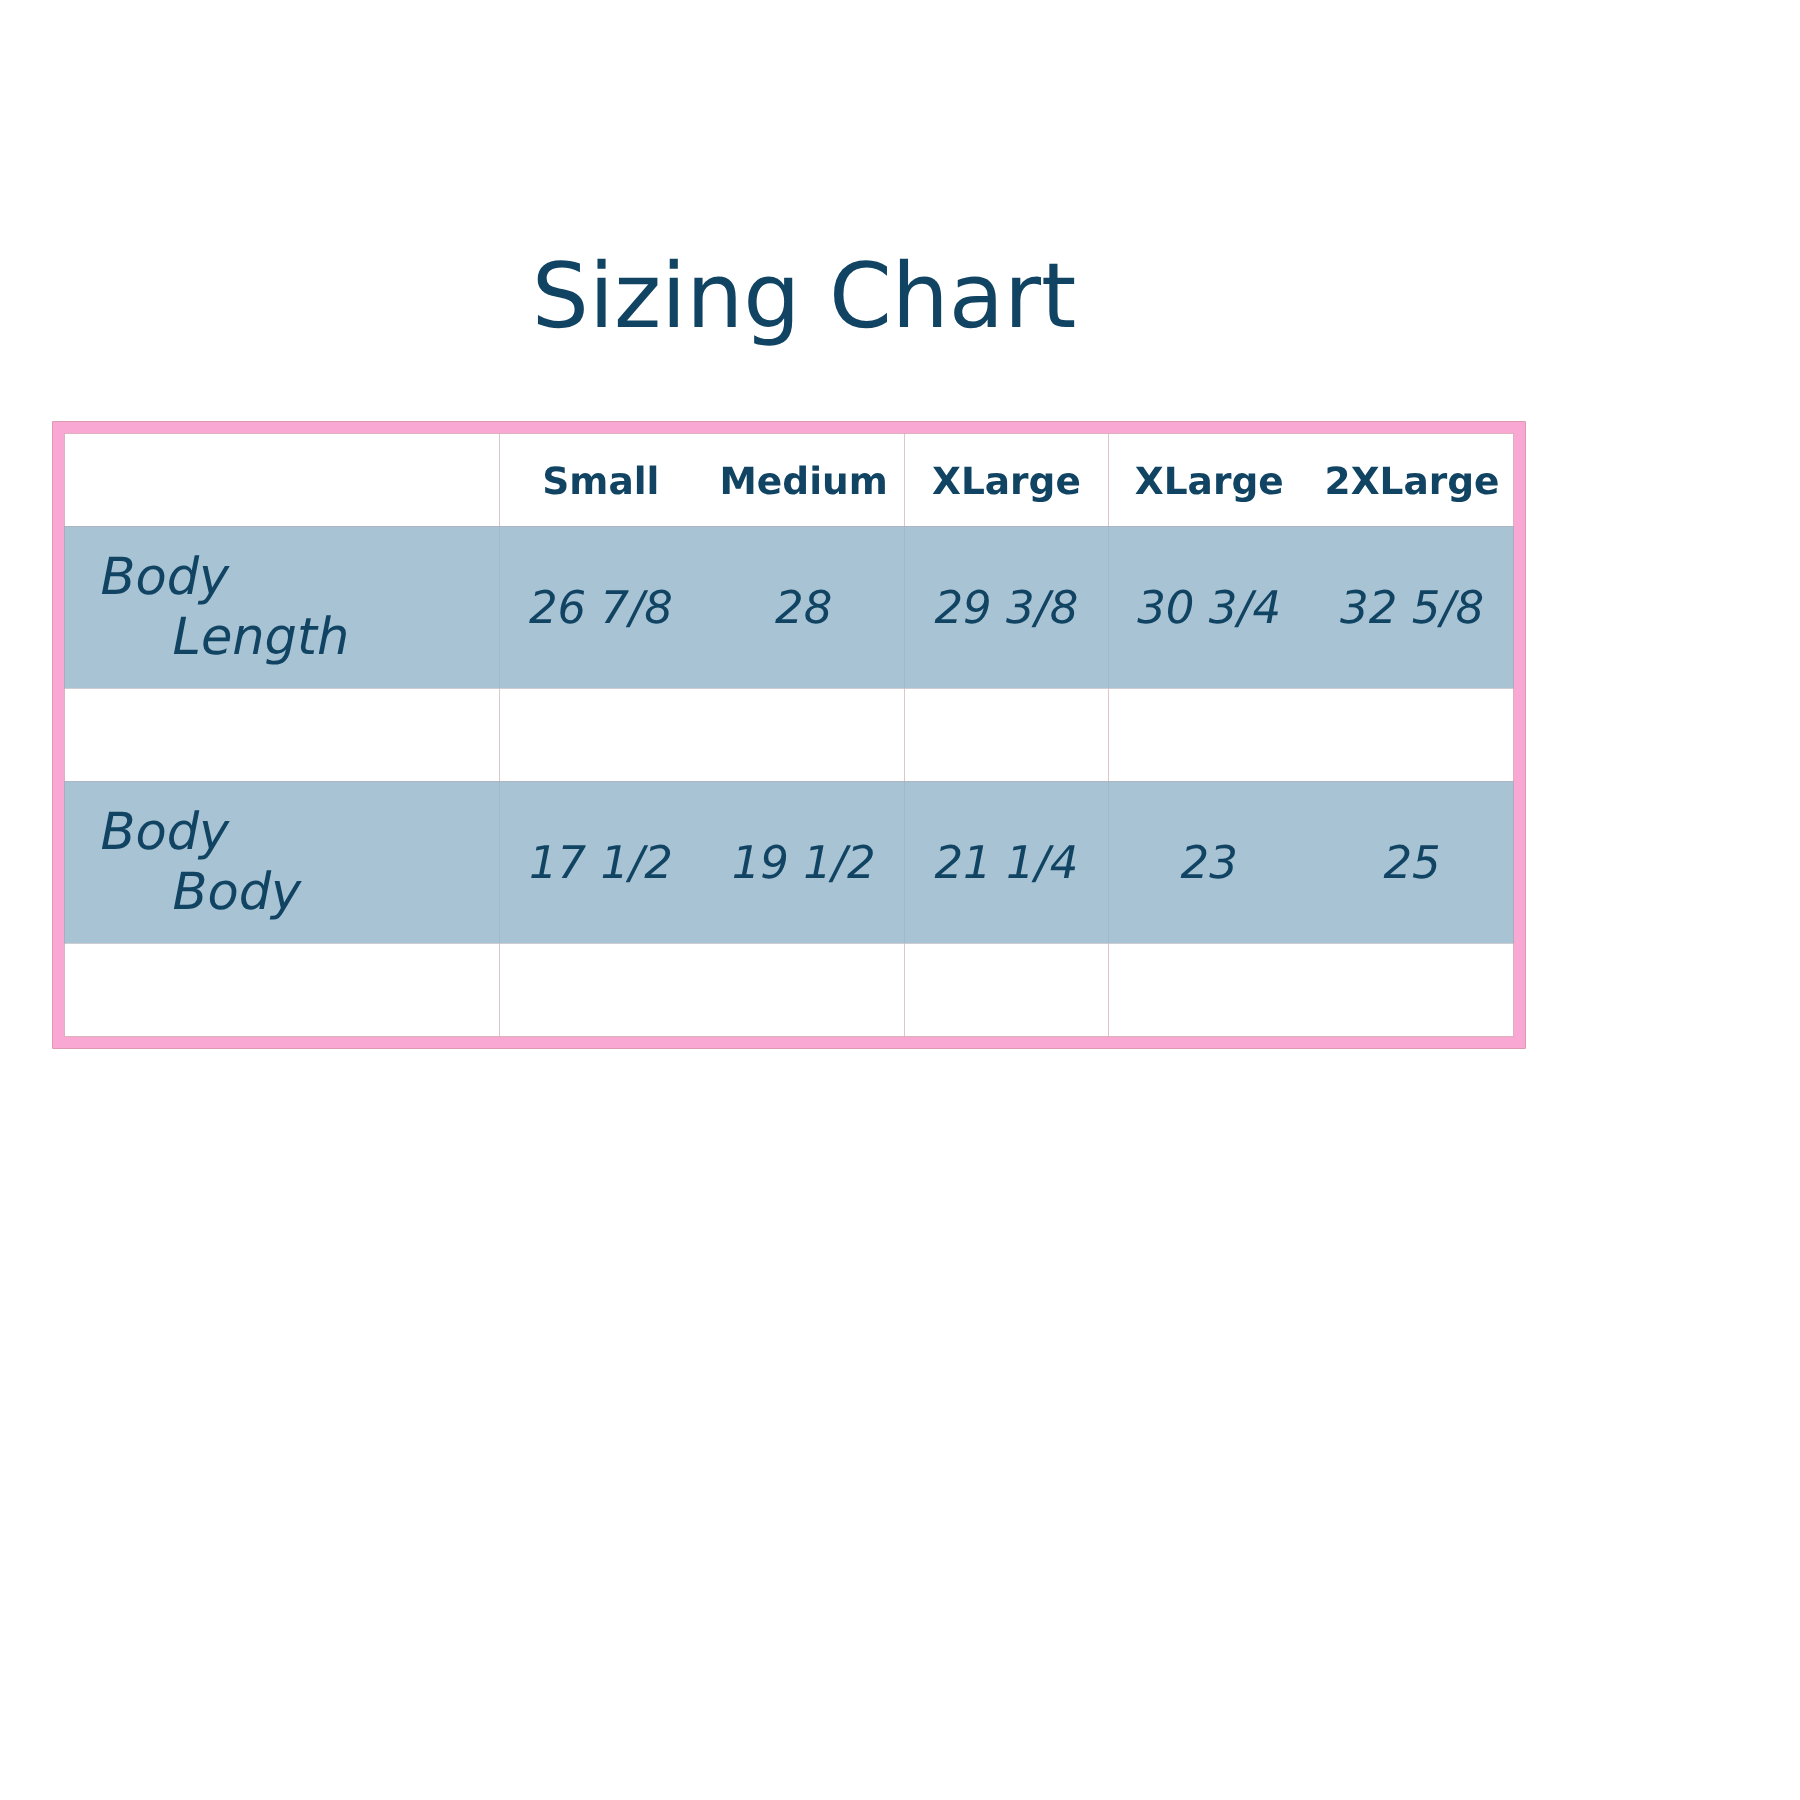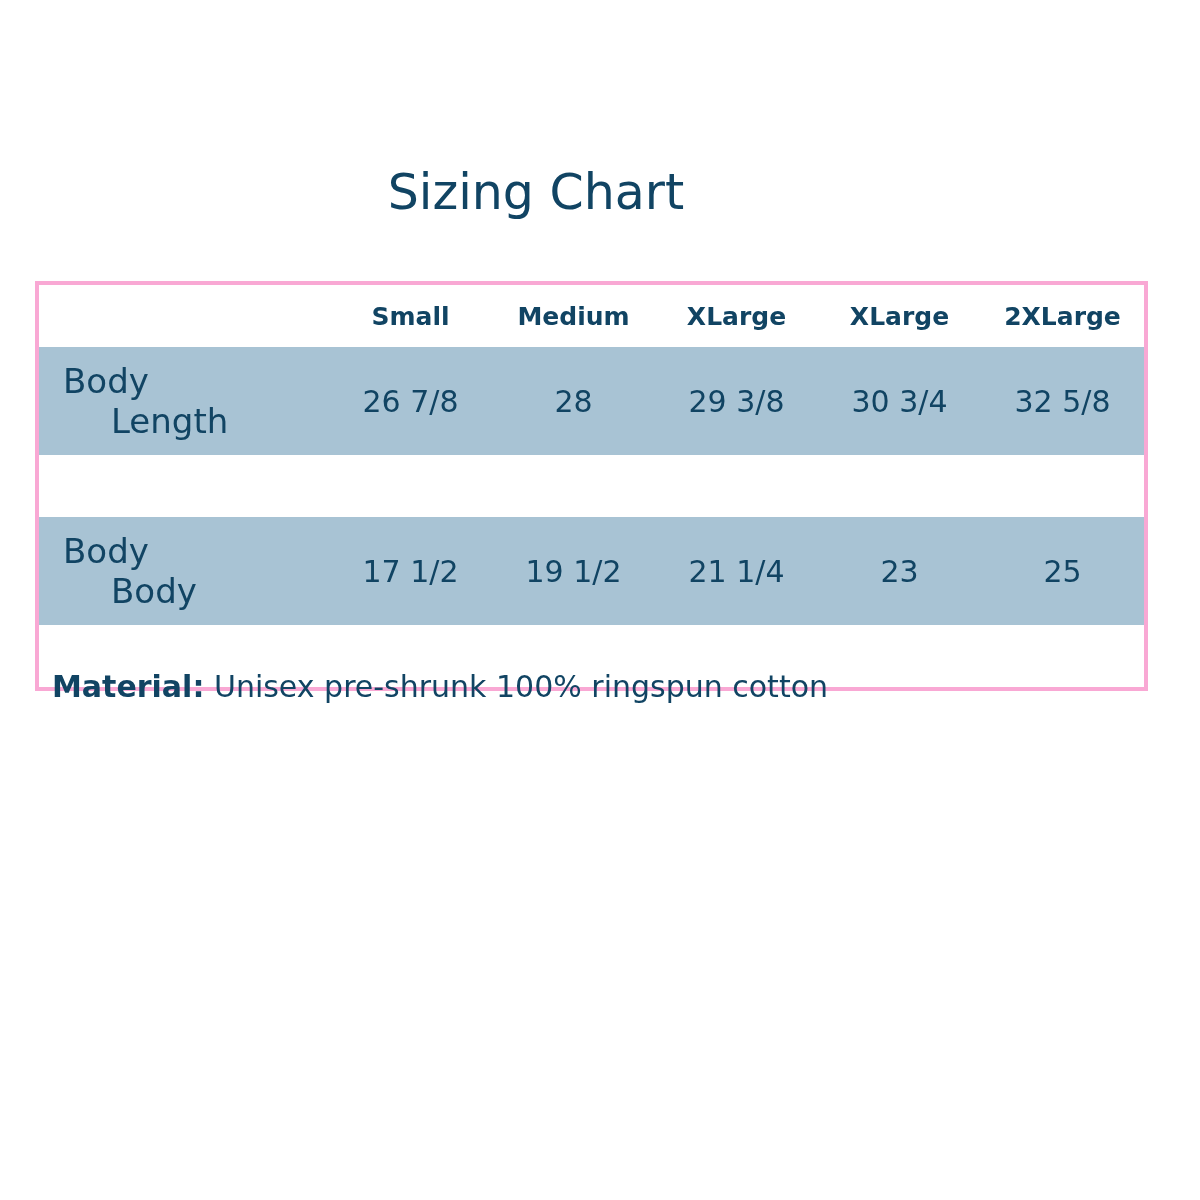--- a/index.html
+++ b/index.html
@@ -20,32 +20,32 @@
     left: 0; top: 0;
     width: 1200px;
     height: 1200px;
   }
   .title {
     position: absolute;
     left: 0;
     top: 168px;
     width: 1072px;
     text-align: center;
-    font-size: 49px;
+    font-size: 60px;
     font-weight: 400;
     letter-spacing: 0px;
     color: #114463;
     line-height: 1.0;
   }
   .table-wrap {
     position: absolute;
     left: 35px;
     top: 281px;
-    width: 1113px;
-    border: 4px solid #f9a8d4;
+    width: 982px;
+    border: 8px solid #f9a8d4;
     box-sizing: border-box;
     background: #7f1d1d;
   }
   table.sizing {
     border-collapse: collapse;
     width: 100%;
     table-layout: fixed;
   }
   table.sizing col.label { width: 290px; }
   table.sizing col.sizecol { width: auto; }
@@ -59,20 +59,21 @@
     vertical-align: middle;
     text-align: center;
     font-size: 25px;
     font-weight: bold;
     color: #114463;
     background: #ffffff;
   }
   tr.header-row th.corner { background: #ffffff; }
   tr.data-row {
     background: #a8c3d4;
+    font-style: italic;
   }
   tr.data-row td {
     height: 108px;
     vertical-align: middle;
     background: #a8c3d4;
   }
   tr.data-row td.rowlabel {
     text-align: left;
     padding-left: 24px;
     font-size: 34px;
@@ -167,16 +168,15 @@
           <td></td>
           <td></td>
           <td></td>
           <td></td>
         </tr>
       </tbody>
     </table>
   </div>
 
   <div class="footer">
-    <span class="line"><span class="bold">Material:</span> <span>Unisex pre-shrunk 100% ringspun cotton</span></span>
   </div>
 
 </div>
 
 </body></html>

